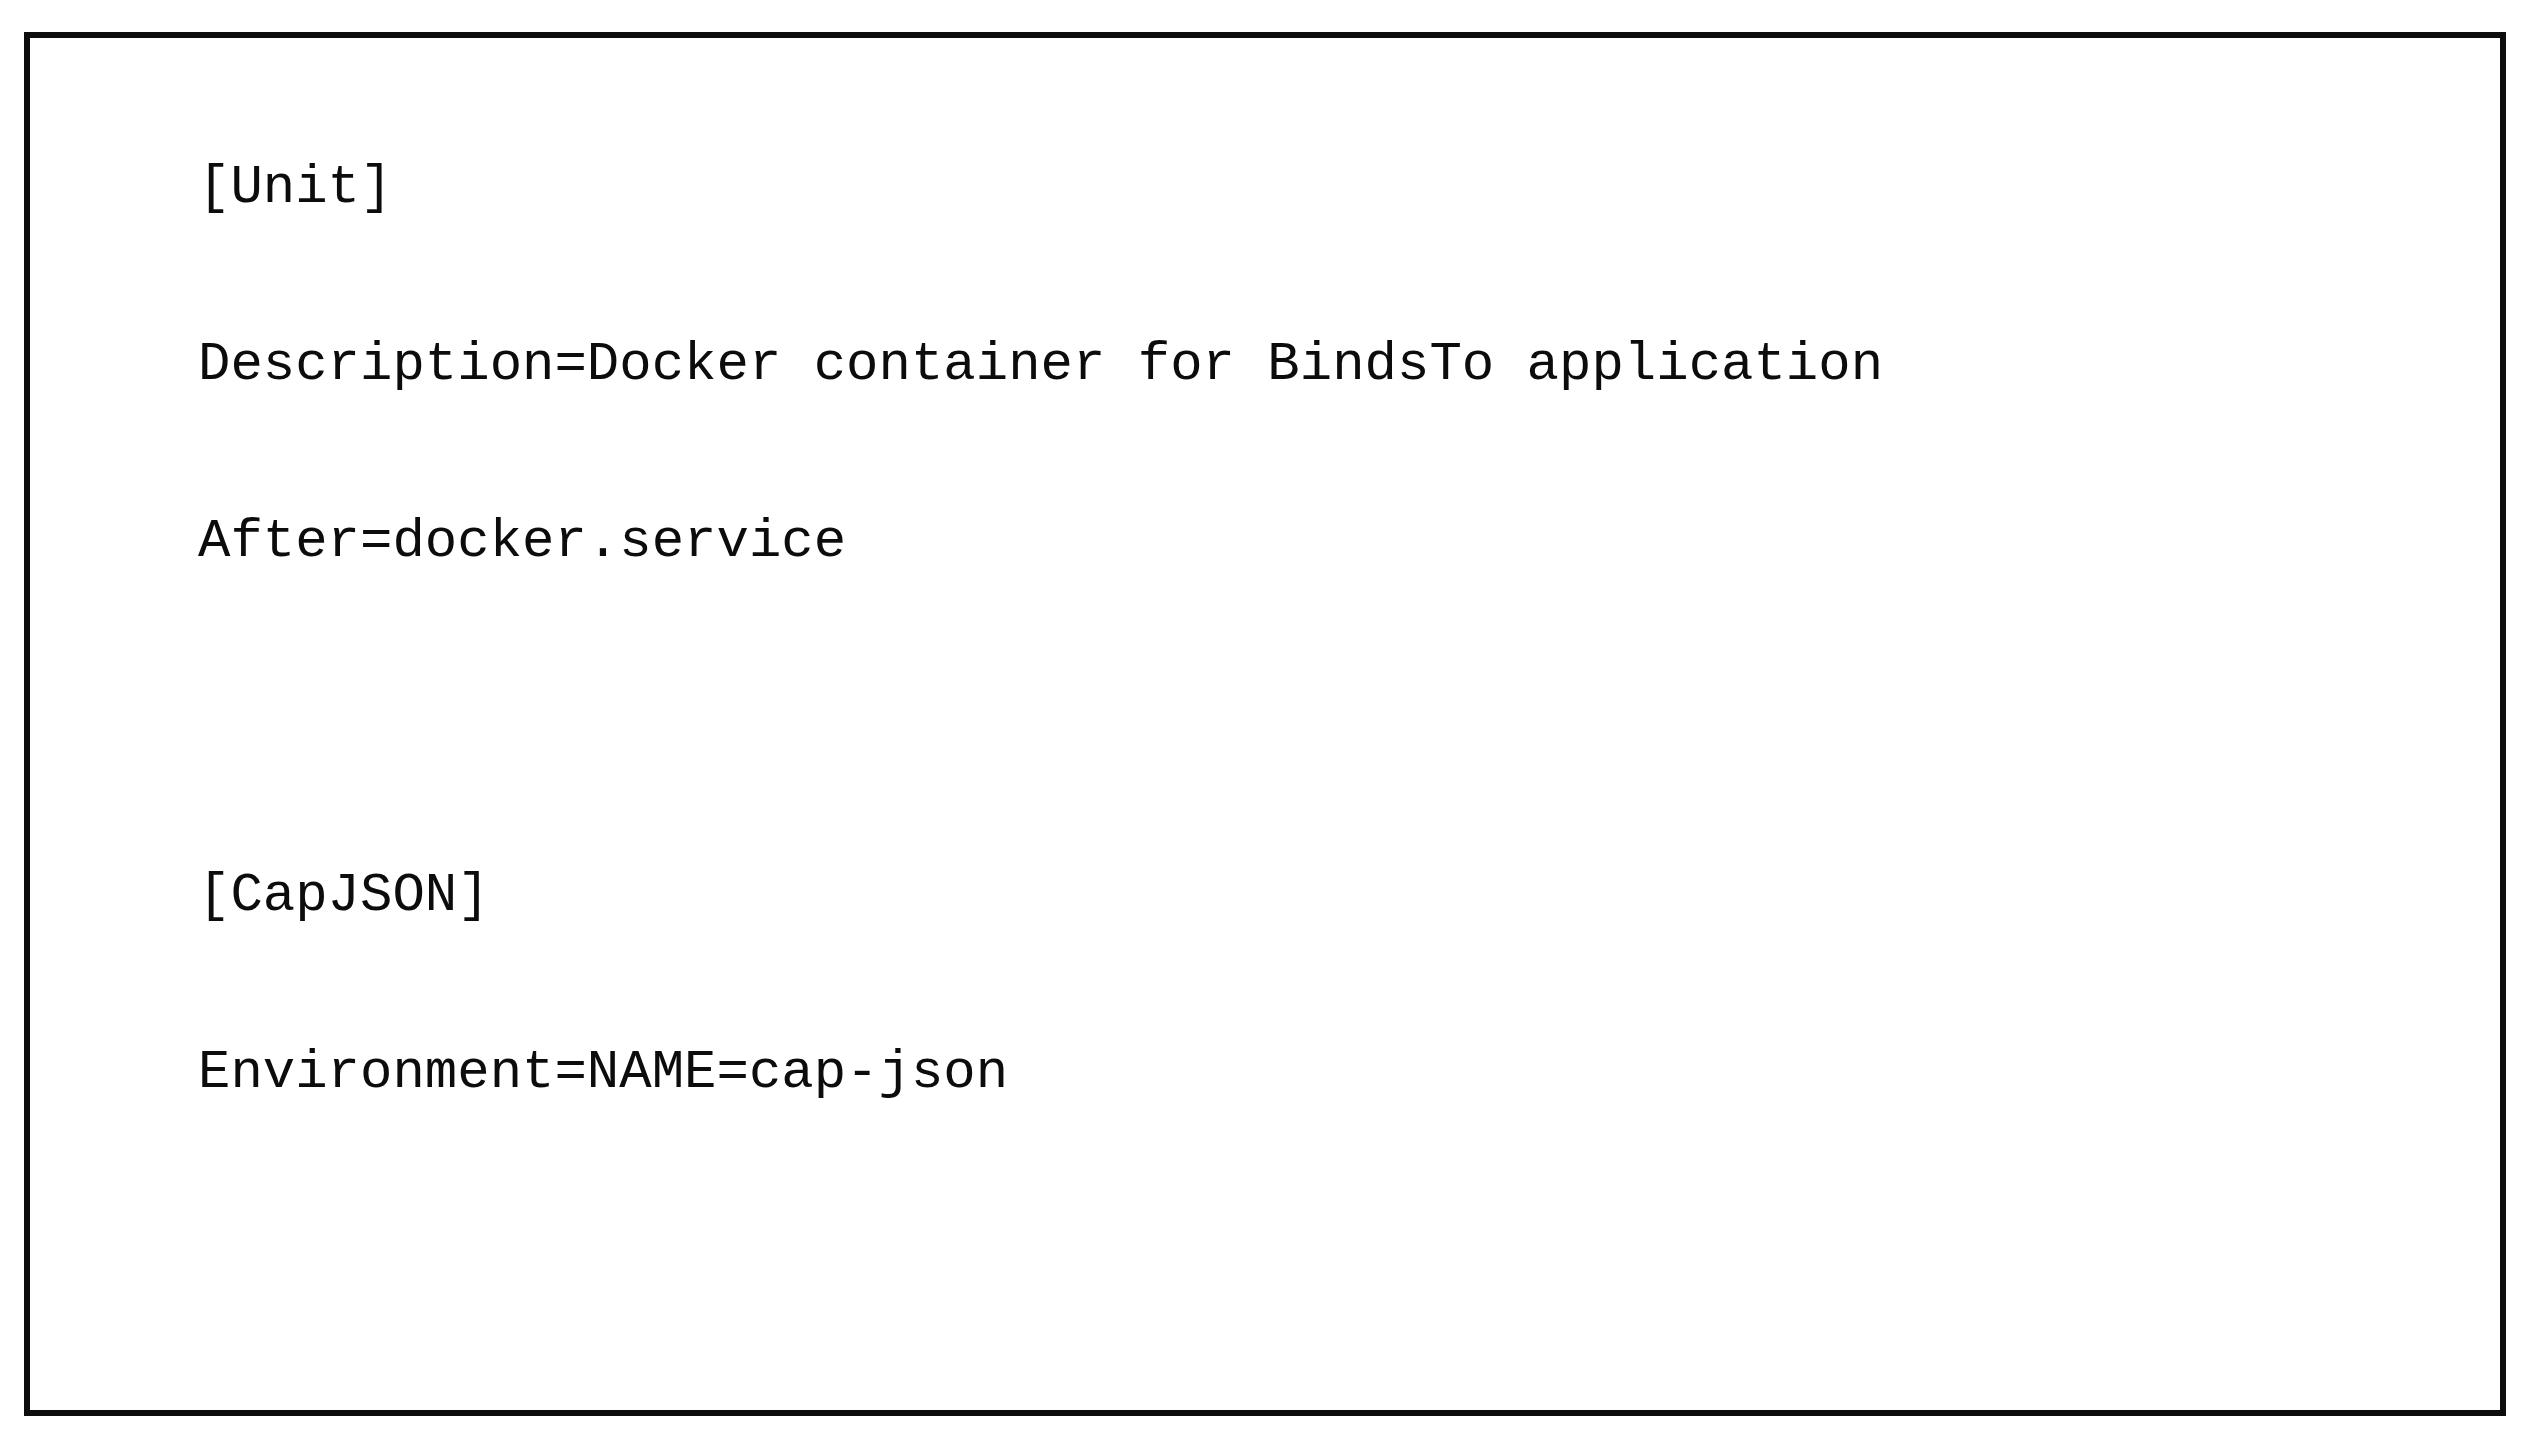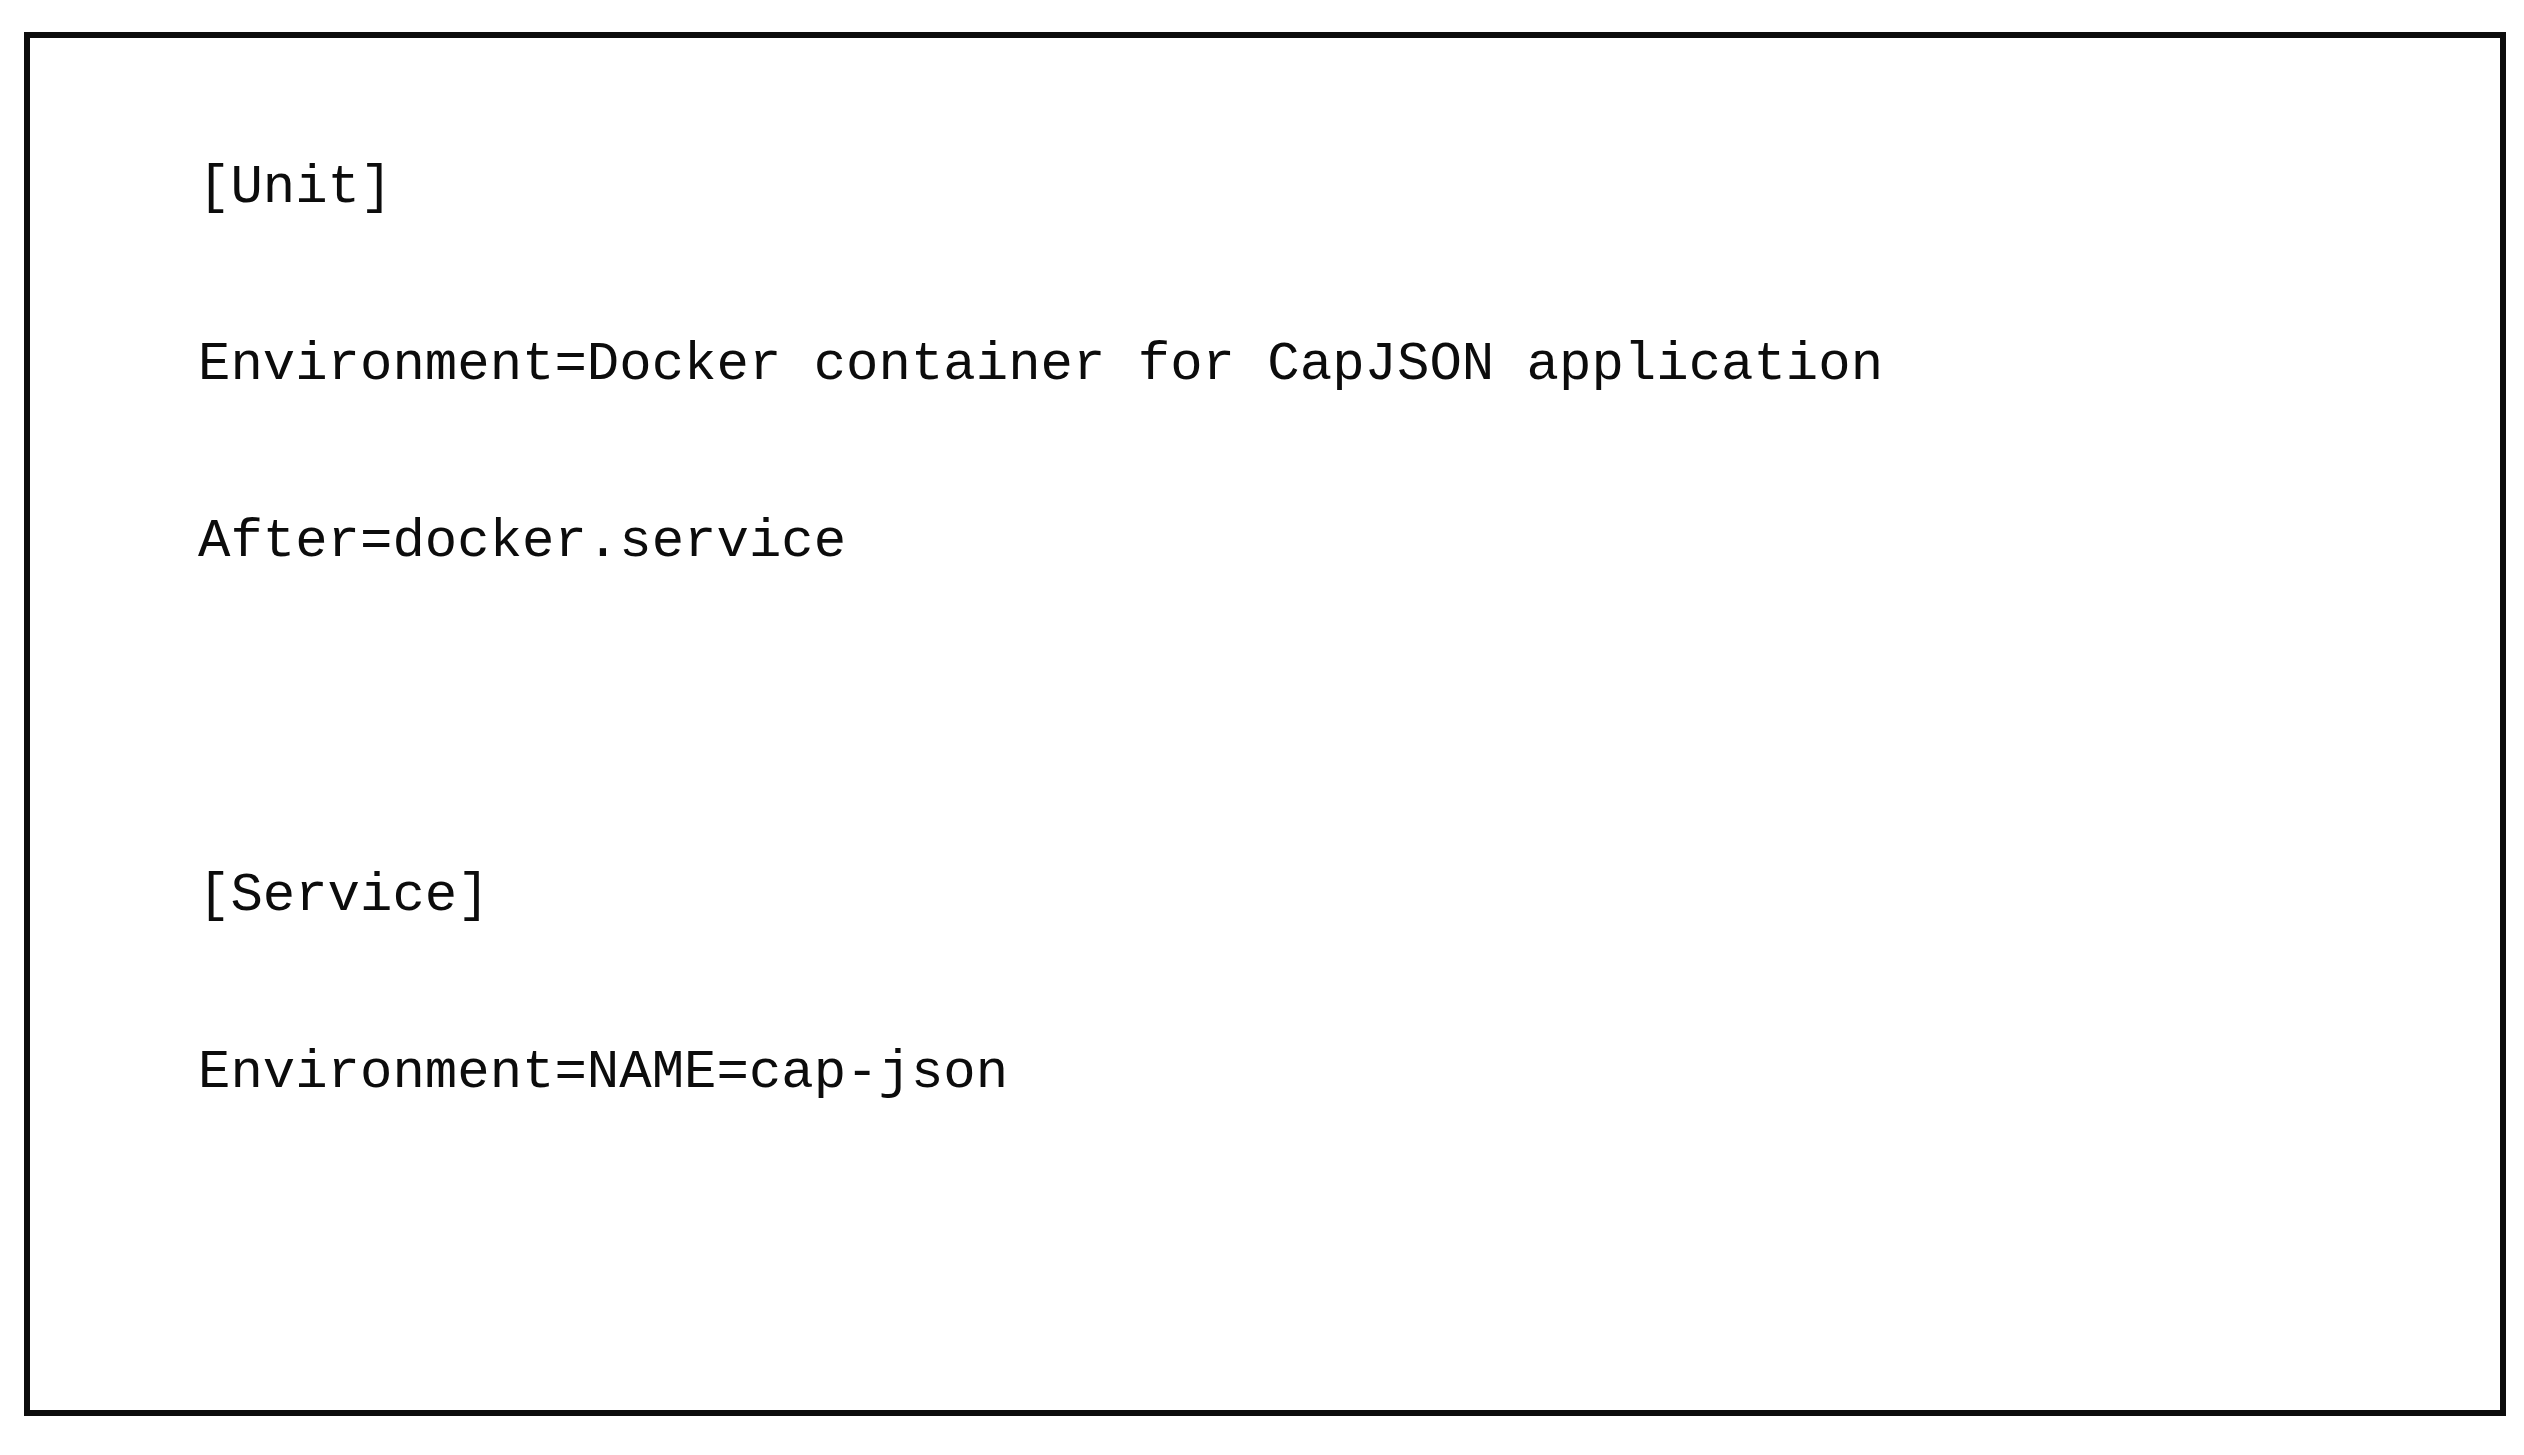--- a/index.html
+++ b/index.html
@@ -42,24 +42,24 @@
     white-space: pre;
   }
 </style>
 </head>
 <body>
 
 <div class="page">
   <div class="listing-frame">
     <div class="code-block">
       <div class="code-line">[Unit]</div>
-      <div class="code-line">Environment=Docker container for CapJSON application</div>
+      <div class="code-line">Description=Docker container for BindsTo application</div>
       <div class="code-line">After=docker.service</div>
       <div class="code-line"> </div>
-      <div class="code-line">[Service]</div>
+      <div class="code-line">[CapJSON]</div>
       <div class="code-line">Environment=NAME=cap-json</div>
       
       
       
       
       
       
       
       
       

